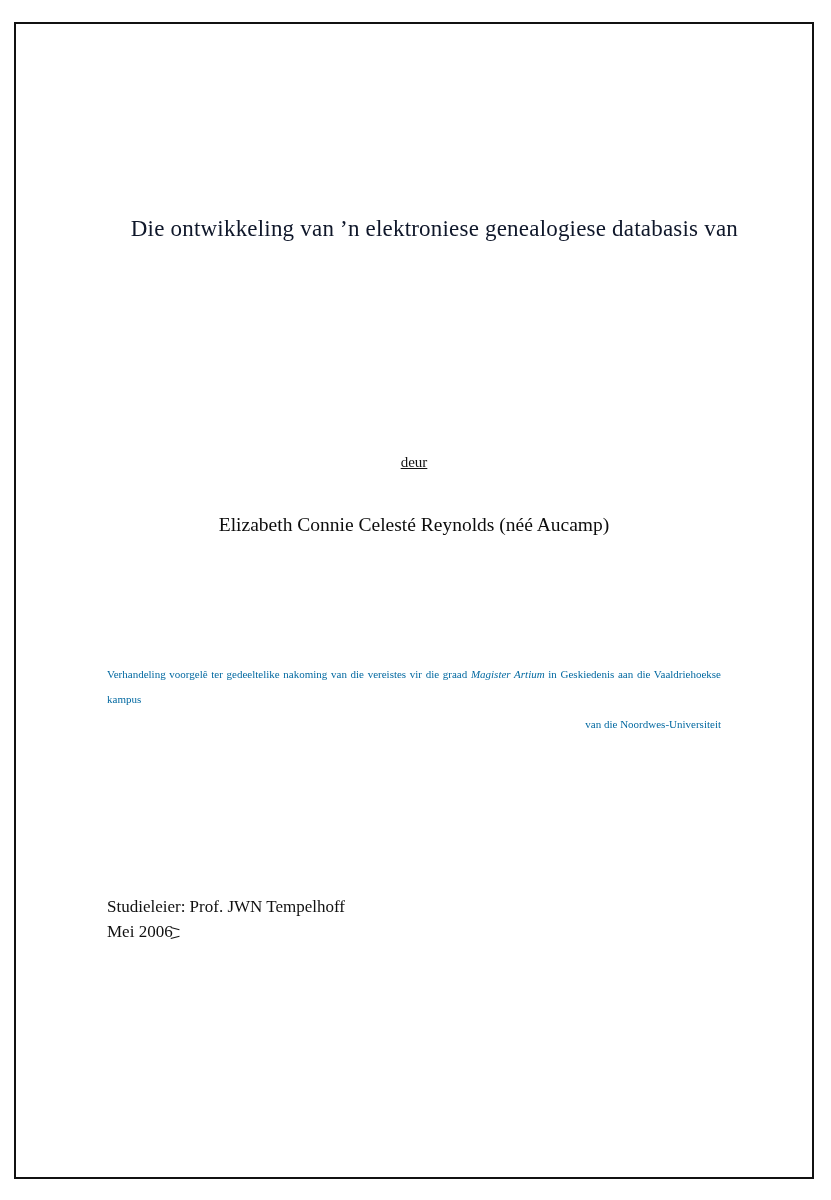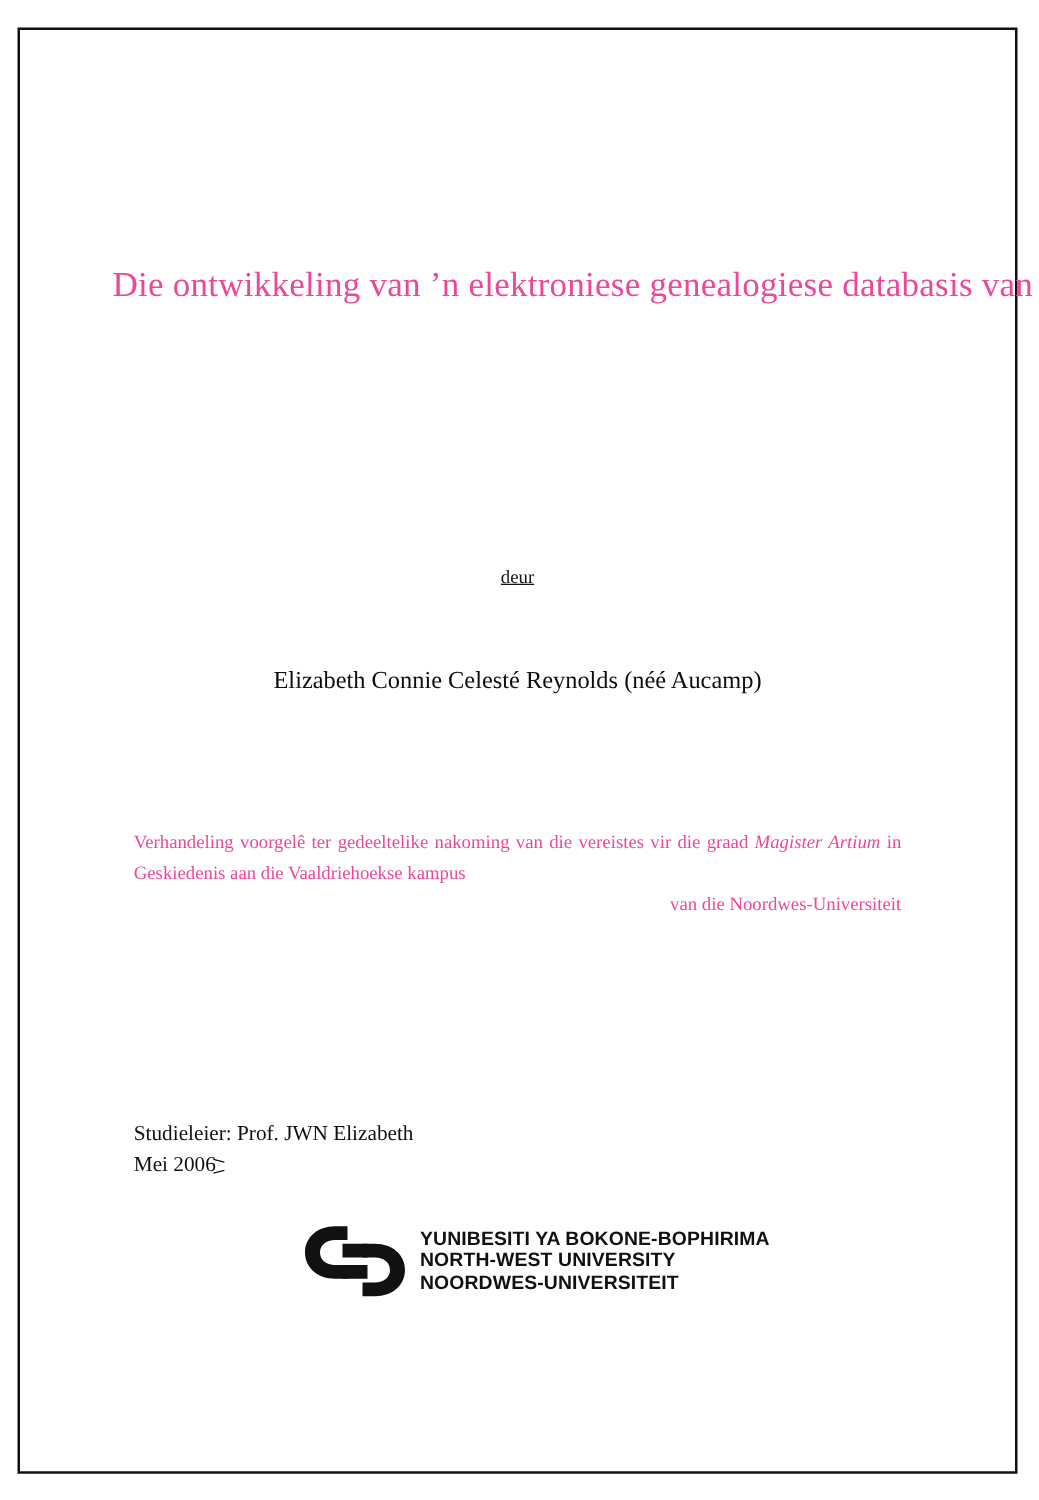--- a/index.html
+++ b/index.html
@@ -40,53 +40,54 @@
   }
   .title-block {
     position: absolute;
     top: 184px;
     left: 0;
     width: 648px;
     text-align: center;
   }
   .title-line {
     font-family: "Liberation Serif", serif;
-    font-size: 28px;
+    font-size: 23px;
     line-height: 45px;
     letter-spacing: 0.2px;
-    color: #ec4899;
+    color: #0f172a;
     white-space: nowrap;
+    text-align: right;
   }
   .byline-deur {
     position: absolute;
     top: 432px;
     left: 0;
     width: 648px;
     text-align: center;
     font-size: 15px;
     color: #131313;
     text-decoration: underline;
   }
   .author {
     position: absolute;
-    top: 512px;
+    top: 492px;
     left: 0;
     width: 648px;
     text-align: center;
     font-size: 19.5px;
     color: #0d0d0d;
   }
   .statement {
     position: absolute;
     top: 640px;
     left: 17px;
     width: 614px;
-    font-size: 15px;
+    font-size: 11px;
     line-height: 25px;
-    color: #ec4899;
+    color: #0369a1;
   }
   .statement p {
     margin: 0;
     text-align: right;
   }
   .statement .justify {
     text-align: justify;
     text-justify: inter-word;
   }
   .statement em {
@@ -175,36 +176,19 @@
     <div class="byline-deur">deur</div>
 
     <div class="author">Elizabeth Connie Celesté Reynolds (néé Aucamp)</div>
 
     <div class="statement">
       <p class="justify"><span>Verhandeling voorgelê ter gedeeltelike nakoming van die vereistes vir die graad </span><em>Magister Artium</em><span> in Geskiedenis aan die Vaaldriehoekse kampus</span></p>
       <p>van die Noordwes-Universiteit</p>
     </div>
 
     <div class="supervisor-block">
-      <div>Studieleier: Prof. JWN Elizabeth</div>
+      <div>Studieleier: Prof. JWN Tempelhoff</div>
       <div class="date"><span>Mei 2006</span><span class="date-mark"></span></div>
     </div>
 
-    <div class="logo-area">
-      <div class="logo-mark">
-        <svg viewBox="0 0 92 64" width="92" height="64" aria-hidden="true">
-          <g fill="#111111">
-            <path d="M30,4 C16,4 6,13 6,25 C6,37 16,46 30,46 L40,46 L40,35 L30,35 C23,35 18,31 18,25 C18,19 23,15 30,15 L40,15 L40,4 Z"></path>
-            <path d="M62,18 L52,18 L52,29 L62,29 C69,29 74,33 74,39 C74,45 69,49 62,49 L52,49 L52,60 L62,60 C76,60 86,51 86,39 C86,27 76,18 62,18 Z"></path>
-            <rect x="36" y="18" width="20" height="11"></rect>
-            <rect x="36" y="35" width="20" height="11"></rect>
-          </g>
-        </svg>
-      </div>
-      <div class="logo-text">
-        <div>YUNIBESITI YA BOKONE-BOPHIRIMA</div>
-        <div>NORTH-WEST UNIVERSITY</div>
-        <div>NOORDWES-UNIVERSITEIT</div>
-      </div>
-    </div>
 
   </div>
 </div>
 
 </body></html>

